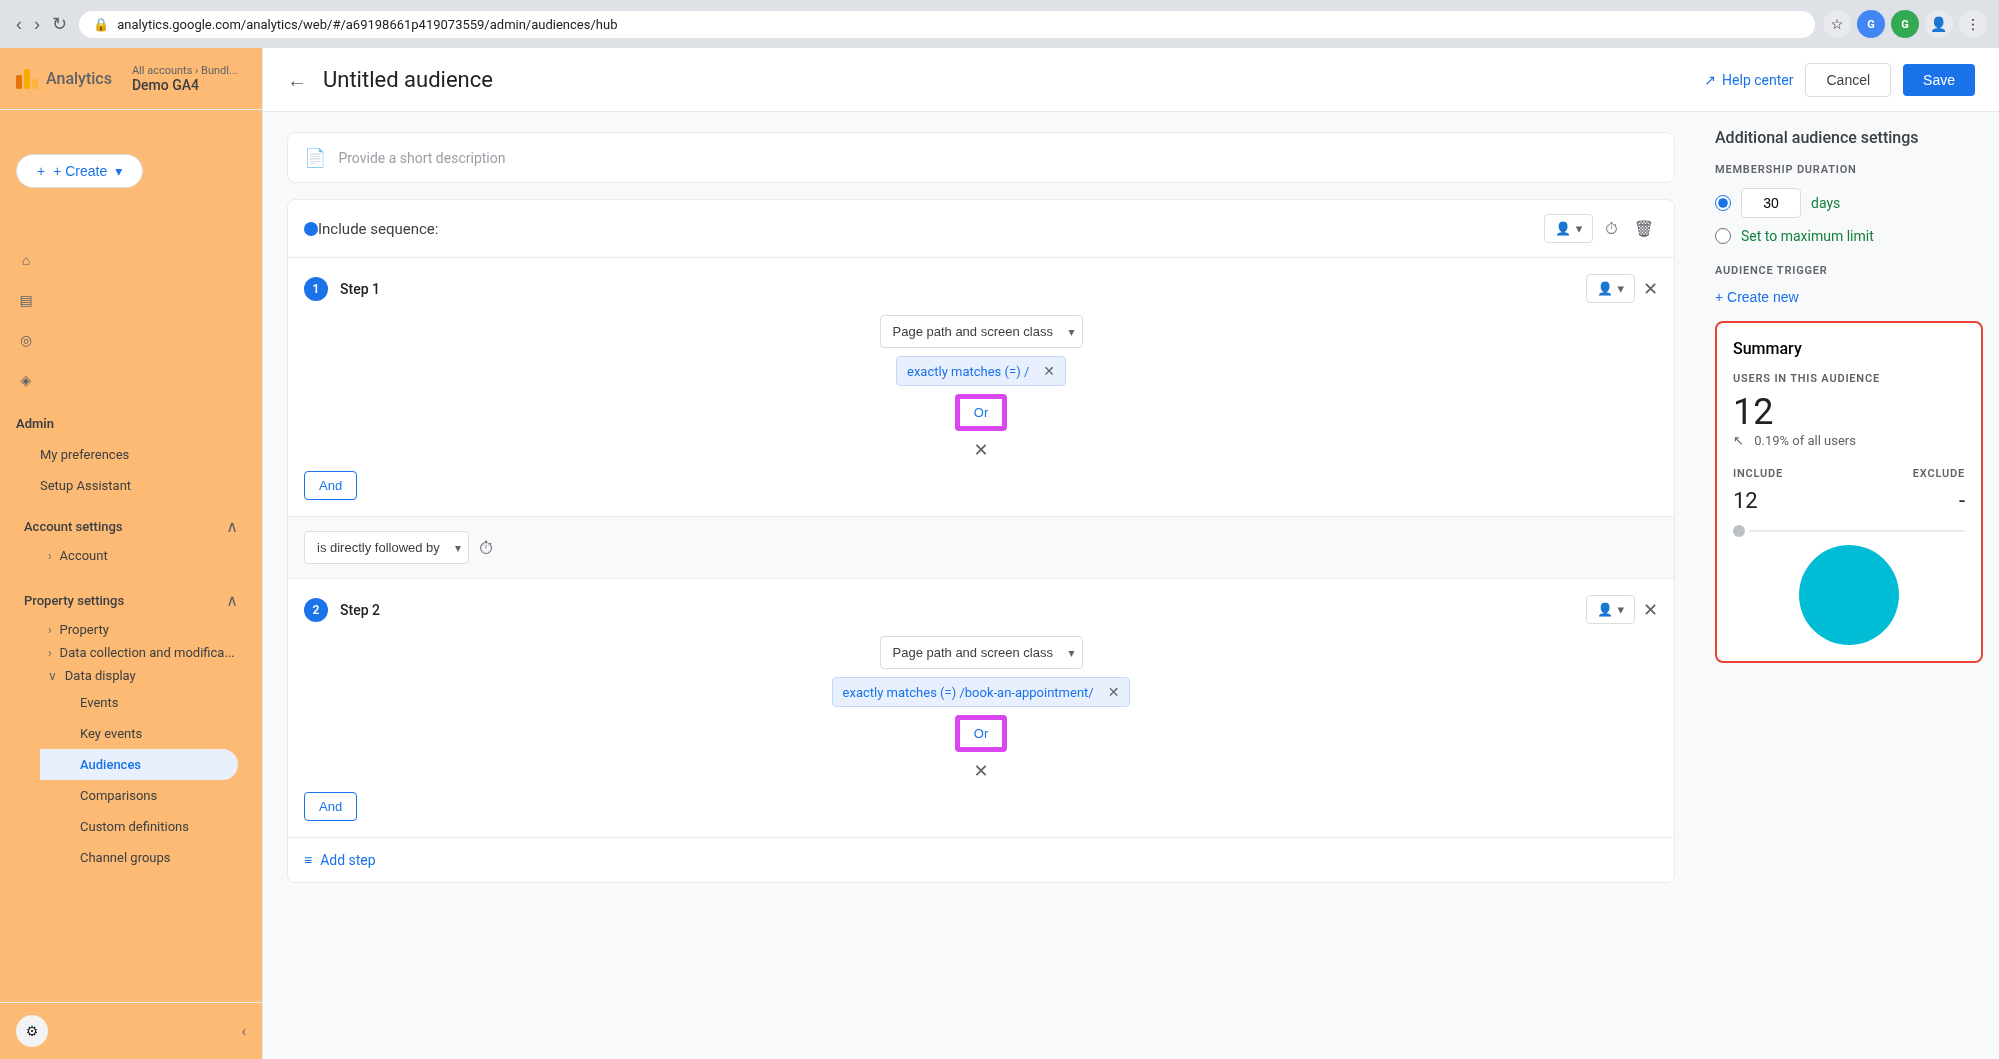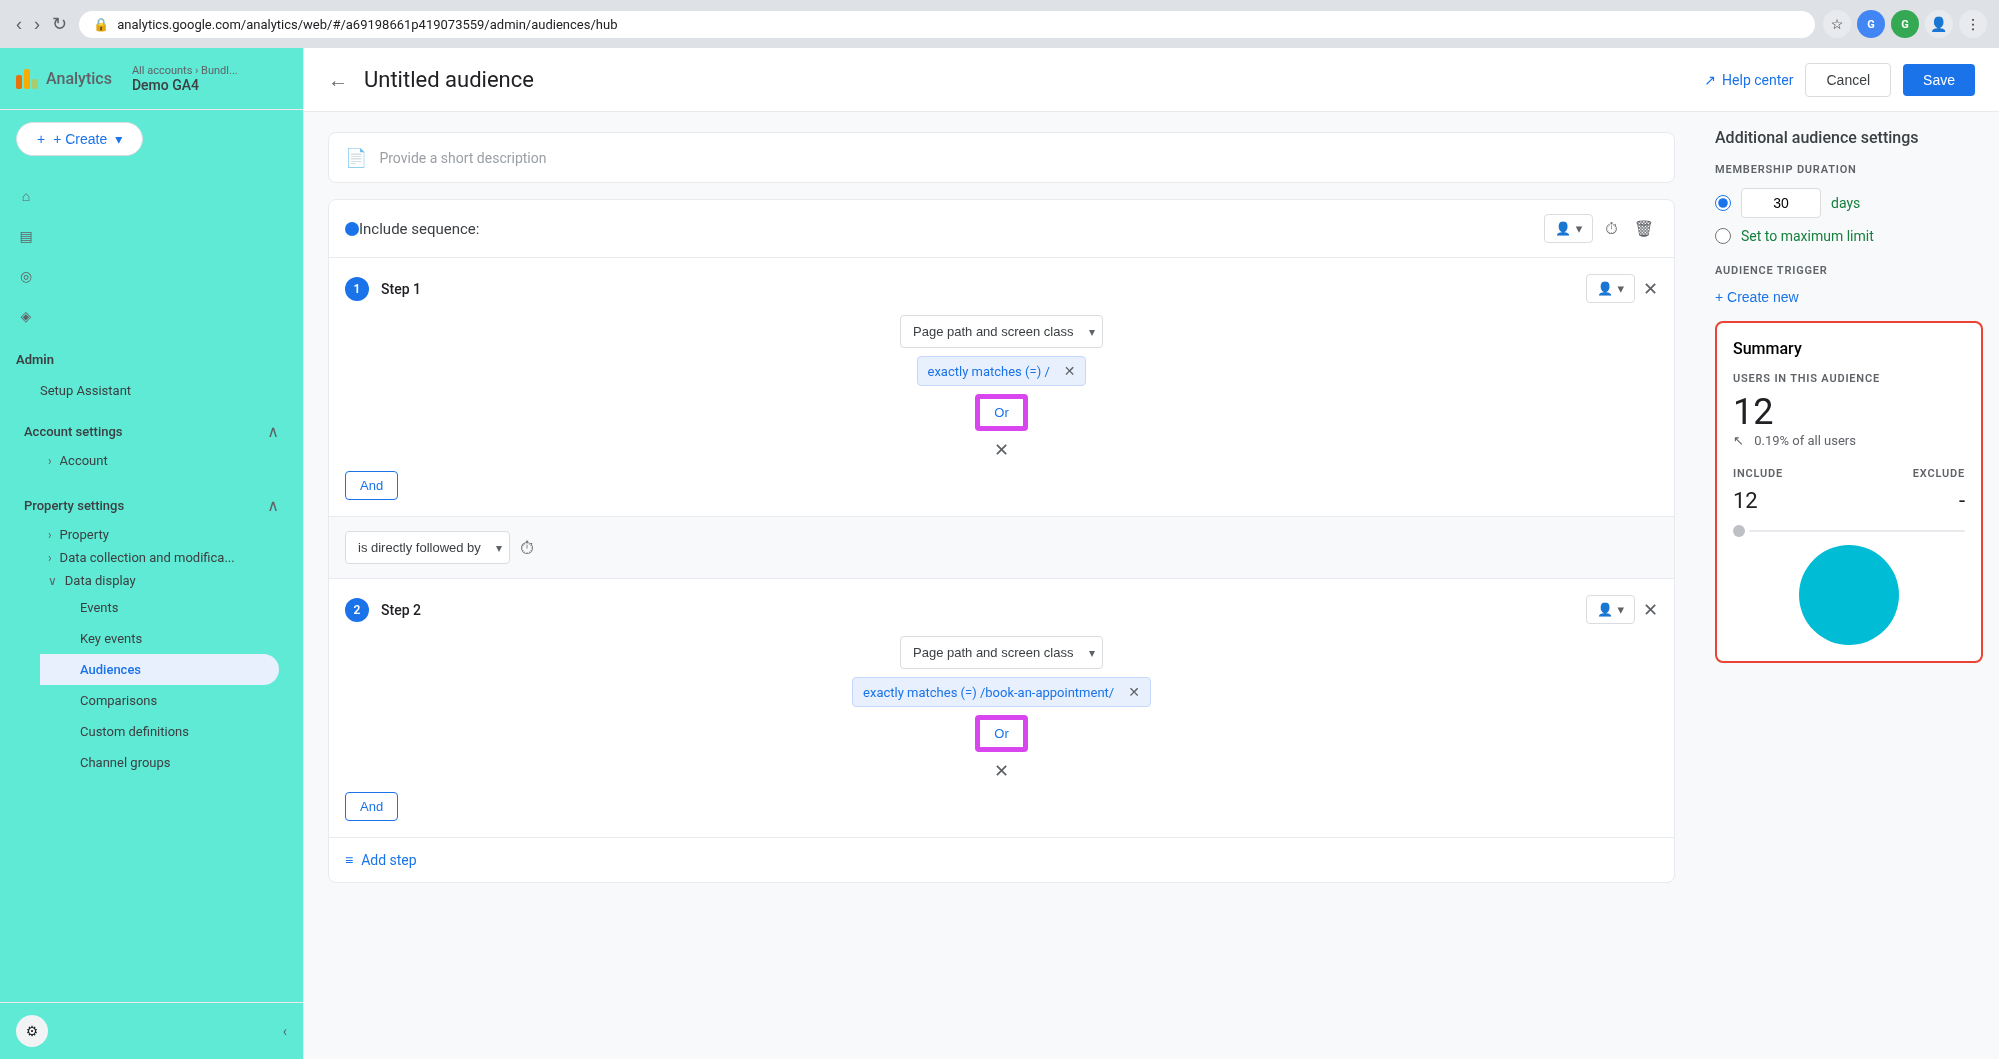--- a/index.html
+++ b/index.html
@@ -11,21 +11,21 @@
     .browser-nav button { background: none; border: none; cursor: pointer; color: #5f6368; font-size: 18px; padding: 4px; border-radius: 50%; }
     .address-bar { flex: 1; background: white; border-radius: 20px; padding: 6px 14px; font-size: 13px; color: #202124; display: flex; align-items: center; gap: 8px; }
     .address-bar .url { color: #202124; }
     .browser-icons { display: flex; gap: 6px; align-items: center; }
     .browser-icon { width: 28px; height: 28px; border-radius: 50%; background: #e8eaed; display: flex; align-items: center; justify-content: center; font-size: 14px; cursor: pointer; }
 
     
     .app { display: flex; flex: 1; overflow: hidden; }
 
     
-    .sidebar { width: 304px; background: #5eead4; border-right: 1px solid #e8eaed; display: flex; flex-direction: column; overflow-y: auto; flex-shrink: 0; }
+    .sidebar { width: 263px; background: #fdba74; border-right: 1px solid #e8eaed; display: flex; flex-direction: column; overflow-y: auto; flex-shrink: 0; gap: 32px; }
     .sidebar-header { padding: 16px; display: flex; align-items: center; gap: 12px; border-bottom: 1px solid #e8eaed; }
     .analytics-logo { display: flex; align-items: center; gap: 8px; }
     .logo-icon { display: flex; gap: 2px; align-items: flex-end; }
     .logo-bar { background: #f9ab00; border-radius: 2px; }
     .logo-bar1 { width: 6px; height: 14px; background: #e8710a; }
     .logo-bar2 { width: 6px; height: 20px; background: #f9ab00; }
     .logo-bar3 { width: 6px; height: 10px; background: #f9ab00; opacity: 0.5; }
     .analytics-text { font-size: 16px; font-weight: 500; color: #5f6368; }
     .account-info { font-size: 11px; color: #5f6368; }
     .account-name { font-weight: 500; color: #3c4043; }
@@ -95,21 +95,21 @@
     .connector-icon { color: #5f6368; font-size: 18px; }
 
     .add-step-row { padding: 14px 16px; display: flex; align-items: center; gap: 8px; cursor: pointer; color: #1a73e8; font-size: 14px; }
 
     
     .right-panel { width: 300px; flex-shrink: 0; overflow-y: auto; padding: 16px; background: #f8f9fa; }
     .settings-section { margin-bottom: 20px; }
     .settings-title { font-size: 11px; font-weight: 600; color: #5f6368; letter-spacing: 0.8px; text-transform: uppercase; margin-bottom: 12px; }
     .radio-row { display: flex; align-items: center; gap: 10px; margin-bottom: 10px; }
     .radio-input { accent-color: #1a73e8; width: 16px; height: 16px; cursor: pointer; }
-    .days-input { border: 1px solid #dadce0; border-radius: 4px; padding: 6px 10px; font-size: 14px; width: 80px; text-align: center; }
+    .days-input { border: 1px solid #dadce0; border-radius: 4px; padding: 6px 10px; font-size: 14px; width: 60px; text-align: center; }
     .days-label { font-size: 14px; color: #15803d; }
 
     .trigger-section { margin-bottom: 16px; }
     .create-new-btn { color: #1a73e8; font-size: 14px; cursor: pointer; display: flex; align-items: center; gap: 6px; background: none; border: none; padding: 0; }
 
     
     .summary-box { border: 2px solid #ea4335; border-radius: 8px; padding: 16px; background: white; }
     .summary-title { font-size: 16px; font-weight: 500; color: #000000; margin-bottom: 14px; }
     .summary-stat-label { font-size: 11px; font-weight: 600; color: #5f6368; letter-spacing: 0.8px; text-transform: uppercase; margin-bottom: 6px; }
     .summary-number { font-size: 36px; font-weight: 400; color: #202124; }
@@ -187,20 +187,21 @@
         <span class="nav-icon">▤</span>
       </div>
       <div class="nav-item">
         <span class="nav-icon">◎</span>
       </div>
       <div class="nav-item">
         <span class="nav-icon">◈</span>
       </div>
 
       <div style="padding: 8px 16px; font-size:13px; font-weight:600; color:#3c4043; margin-top:8px;">Admin</div>
+      <div class="sidebar-sub-item">My preferences</div>
       <div class="sidebar-sub-item">Setup Assistant</div>
 
       <div class="sidebar-section">
         <div class="sidebar-section-header">
           <span class="sidebar-section-title">Account settings</span>
           <span class="sidebar-section-toggle">∧</span>
         </div>
         <div class="sidebar-child">
           <span class="child-expand">›</span>
           <span class="sidebar-child-label">Account</span>

